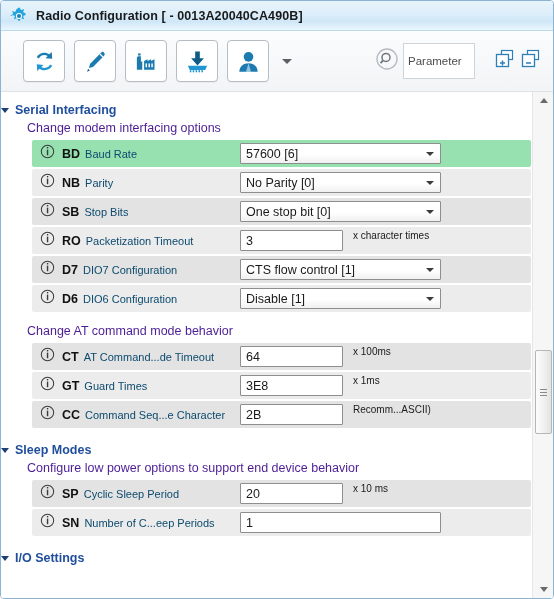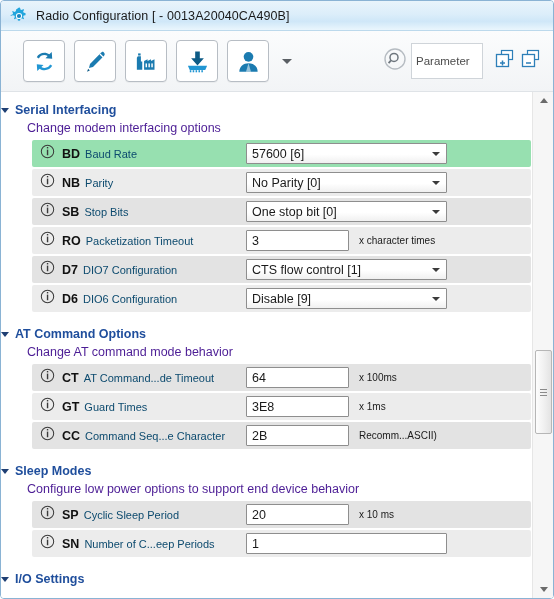--- a/index.html
+++ b/index.html
@@ -29,20 +29,21 @@
     align-items: center;
     padding-left: 8px;
   }
   .titlebar .gear { width: 20px; height: 20px; flex: 0 0 auto; }
   .titlebar .title {
     margin-left: 7px;
     font-size: 12.5px;
     color: #1a1a1a;
     letter-spacing: 0.1px;
     white-space: nowrap;
+    font-weight: bold;
   }
 
   
   .toolbar {
     position: relative;
     height: 61px;
     background: linear-gradient(to bottom, #fbfcfd 0%, #f2f4f6 100%);
     border-bottom: 1px solid #dfe3e7;
     display: flex;
     align-items: center;
@@ -77,21 +78,21 @@
     cursor: pointer; margin-right: 4px;
   }
   .param-box {
     width: 72px; height: 36px;
     background: #ffffff;
     border: 1px solid #cfd4d9;
     font-size: 11.5px;
     color: #4c4c4c;
     display: flex; align-items: center;
     padding-left: 4px;
-    margin-right: 8px;
+    margin-right: 16px;
   }
   .sq-btn {
     width: 24px; height: 24px;
     display: flex; align-items: center; justify-content: center;
     cursor: pointer; margin-left: 2px;
   }
 
   
   .content-wrap {
     position: relative;
@@ -154,23 +155,23 @@
     white-space: nowrap;
   }
   .param-label {
     font-size: 11px;
     color: #0c4a6e;
     white-space: nowrap;
   }
 
   .field-area {
     position: absolute;
-    left: 214px;
+    left: 208px;
     display: flex;
-    align-items: center;
+    align-items: flex-start;
   }
   .select-field {
     width: 201px; height: 21px;
     background: linear-gradient(to bottom, #ffffff 0%, #ffffff 55%, #f0f0f0 100%);
     border: 1px solid #8e8e8e;
     border-radius: 1px;
     display: flex; align-items: center;
     position: relative;
     font-size: 12.5px;
     color: #1a1a1a;
@@ -454,30 +455,26 @@
         <div class="row alt">
           <span class="info-icon"><svg width="15" height="15" viewBox="0 0 16 16">
               <circle cx="8" cy="8" r="6.6" fill="none" stroke="#3a3a3a" stroke-width="1.1"></circle>
               <rect x="7.3" y="3.2" width="1.5" height="1.5" fill="#3a3a3a"></rect>
               <rect x="7.3" y="6" width="1.5" height="6" fill="#3a3a3a"></rect>
             </svg></span>
           <span class="param-code">D6</span>
           <span class="param-label">DIO6 Configuration</span>
           <div class="field-area">
             <div class="select-field">
-              <span>Disable [9]</span>
+              <span>Disable [1]</span>
               <span class="arrow"></span>
             </div>
           </div>
         </div>
         <div style="height: 8px;"></div>
-        <div class="section-head">
-          <span class="tri"></span>
-          <span class="section-title">AT Command Options</span>
-        </div>
         <div class="section-sub">Change AT command mode behavior</div>
         <div class="row">
           <span class="info-icon"><svg width="15" height="15" viewBox="0 0 16 16">
               <circle cx="8" cy="8" r="6.6" fill="none" stroke="#3a3a3a" stroke-width="1.1"></circle>
               <rect x="7.3" y="3.2" width="1.5" height="1.5" fill="#3a3a3a"></rect>
               <rect x="7.3" y="6" width="1.5" height="6" fill="#3a3a3a"></rect>
             </svg></span>
           <span class="param-code">CT</span>
           <span class="param-label">AT Command...de Timeout</span>
           <div class="field-area">

